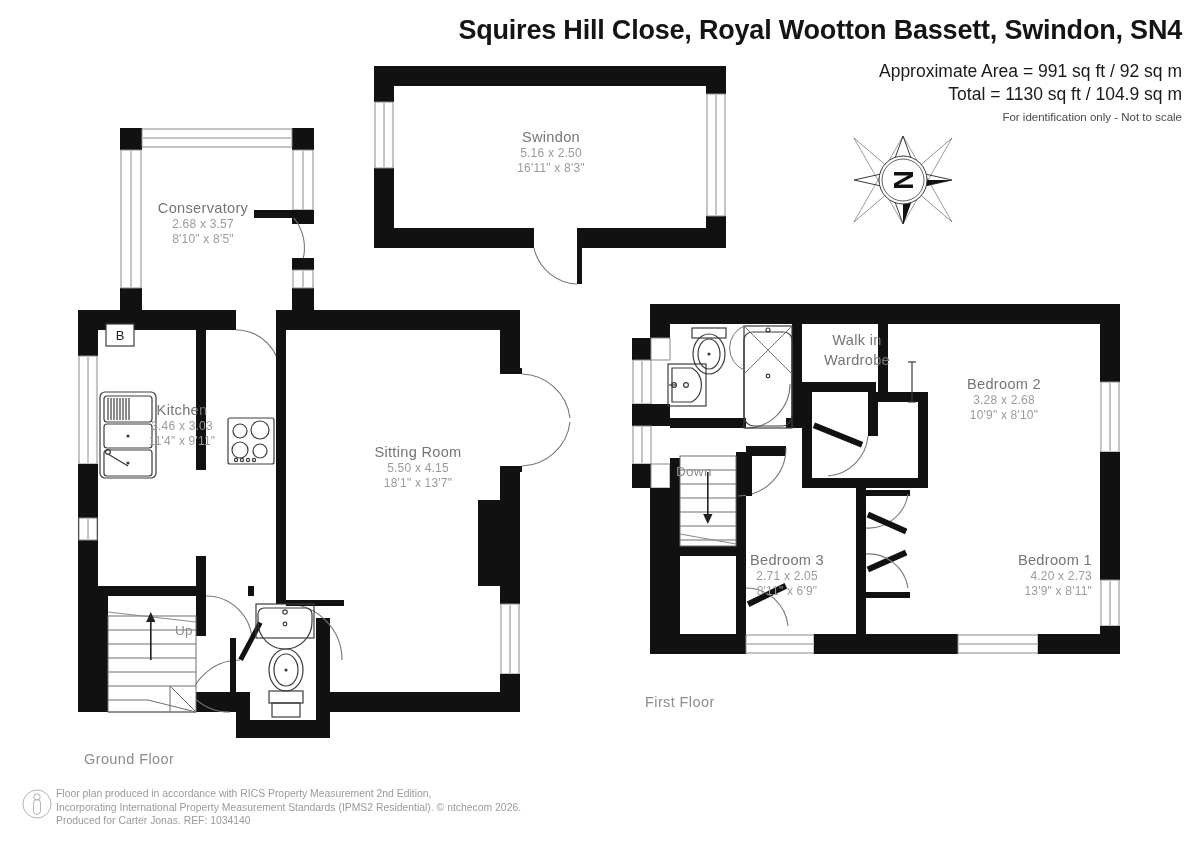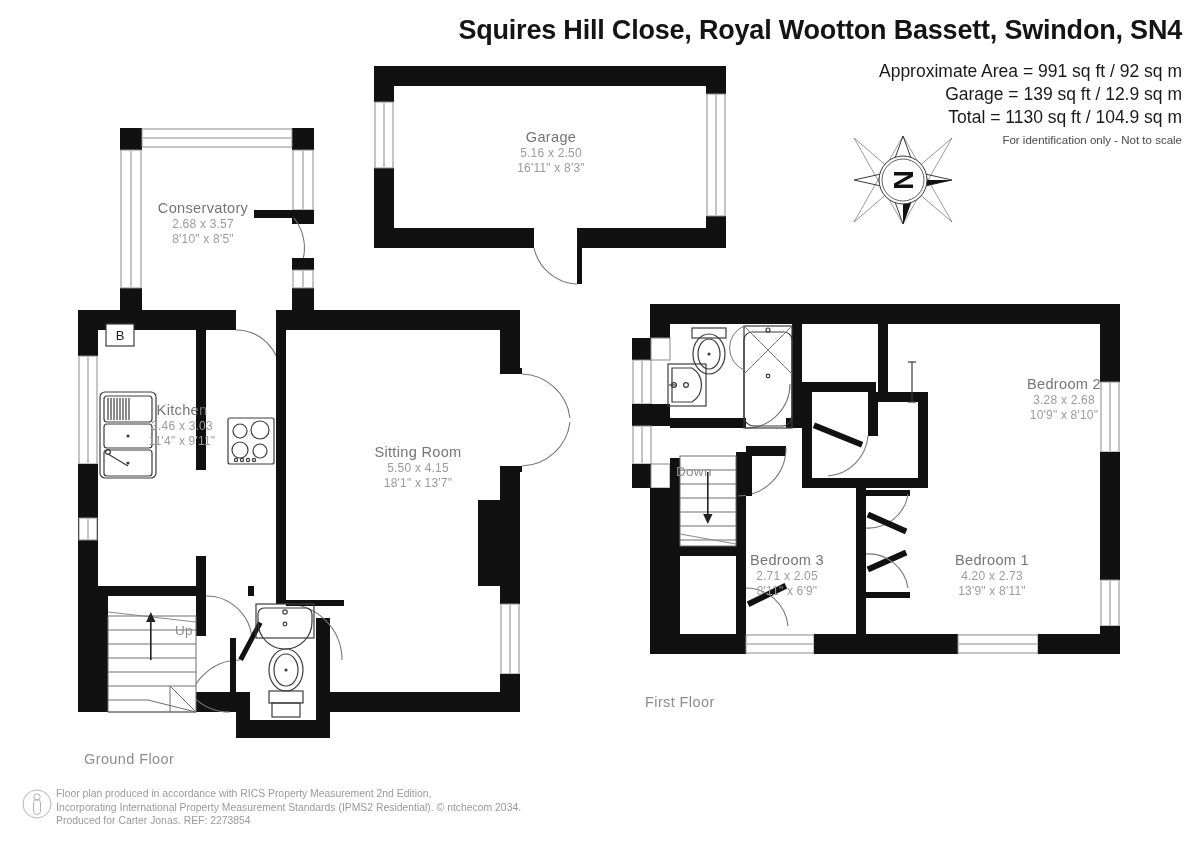--- a/index.html
+++ b/index.html
@@ -64,21 +64,20 @@
 </style>
 </head>
 <body>
 
 <div id="stage">
 
   <div class="title">Squires Hill Close, Royal Wootton Bassett, Swindon, SN4</div>
 
   <div class="areas">
     <div>Approximate Area = 991 sq ft / 92 sq m</div>
-    <div>Garage = 139 sq ft / 12.9 sq m</div>
     <div>Total = 1130 sq ft / 104.9 sq m</div>
     <div class="note">For identification only - Not to scale</div>
   </div>
 
   <div style="position:absolute;left:848px;top:130px;width:110px;height:100px;">
     <svg width="110" height="100" viewBox="0 0 110 100">
 
       <polygon class="compass-out" points="55,6 68,42 104,50 68,58 55,94 42,58 6,50 42,42"></polygon>
 
       <path class="compass-out" d="M6,8 L104,92 M104,8 L6,92" stroke-width="0.6" opacity="0.55"></path>
@@ -113,21 +112,21 @@
       <line class="winline" x1="350" y1="37" x2="350" y2="157"></line>
 
       <rect class="wall" x="8" y="170" width="160" height="20"></rect>
       <rect class="wall" x="214" y="170" width="146" height="20"></rect>
 
       <rect class="wall" x="211" y="170" width="5" height="56"></rect>
       <path class="doorarc" d="M168,190 A46,46 0 0 0 211,226"></path>
     </svg>
   </div>
   <div class="room" style="left:438px;top:128px;width:226px;">
-    <div class="rname">Garage</div>
+    <div class="rname">Swindon</div>
     <div class="rdim">5.16 x 2.50</div>
     <div class="rdim">16'11" x 8'3"</div>
   </div>
 
   <div style="position:absolute;left:70px;top:118px;width:510px;height:620px;">
     <svg width="510" height="620" viewBox="0 0 510 620">
 
       <rect class="wall" x="50" y="10" width="22" height="22"></rect>
       <rect class="wall" x="222" y="10" width="22" height="22"></rect>
       <rect class="wall" x="50" y="170" width="22" height="22"></rect>
@@ -422,49 +421,53 @@
       <circle cx="152" cy="80" r="1.8" fill="none" stroke="#3c3c3c" stroke-width="1.2"></circle>
 
       <path class="fixture-lite" d="M128,74 a24,24 0 0 1 0,-44"></path>
 
       <line class="fixture" x1="296" y1="66" x2="296" y2="106"></line>
       <line class="fixture" x1="292" y1="66" x2="300" y2="66"></line>
       <line class="fixture" x1="292" y1="106" x2="300" y2="106"></line>
     </svg>
   </div>
 
-
-  <div class="room" style="left:984px;top:375px;width:160px;">
+  <div class="room two-line" style="left:792px;top:330px;width:130px;">
+    <div class="rname">Walk in</div>
+    <div class="rname">Wardrobe</div>
+  </div>
+
+  <div class="room" style="left:924px;top:375px;width:160px;">
     <div class="rname">Bedroom 2</div>
     <div class="rdim">3.28 x 2.68</div>
     <div class="rdim">10'9" x 8'10"</div>
   </div>
 
   <div class="room" style="left:712px;top:551px;width:150px;">
     <div class="rname">Bedroom 3</div>
     <div class="rdim">2.71 x 2.05</div>
     <div class="rdim">8'11" x 6'9"</div>
   </div>
 
-  <div class="room" style="left:912px;top:551px;width:160px;">
+  <div class="room" style="left:932px;top:551px;width:160px;text-align:right;">
     <div class="rname">Bedroom 1</div>
     <div class="rdim">4.20 x 2.73</div>
     <div class="rdim">13'9" x 8'11"</div>
   </div>
 
   <div class="plain-label" style="left:676px;top:464px;">Down</div>
 
   <div class="floor-caption" style="left:645px;top:694px;">First Floor</div>
 
   <div class="footer-icon">
     <svg width="30" height="38" viewBox="0 0 30 38">
       <circle cx="15" cy="19" r="14" fill="none" stroke="#b4b4b4" stroke-width="1"></circle>
       <circle cx="15" cy="12" r="3.2" fill="none" stroke="#b4b4b4" stroke-width="1"></circle>
       <path d="M11.5,18 a3.5,3.5 0 0 1 7,0 v8 a3.5,3.5 0 0 1 -7,0 z" fill="none" stroke="#b4b4b4" stroke-width="1"></path>
     </svg>
   </div>
   <div class="footer">
     <div>Floor plan produced in accordance with RICS Property Measurement 2nd Edition,</div>
-    <div>Incorporating International Property Measurement Standards (IPMS2 Residential).   © ntchecom 2034.</div>
-    <div>Produced for Carter Jonas.   REF: 2273854</div>
+    <div>Incorporating International Property Measurement Standards (IPMS2 Residential).   © ntchecom 2026.</div>
+    <div>Produced for Carter Jonas.   REF: 1034140</div>
   </div>
 
 </div>
 
 </body></html>

